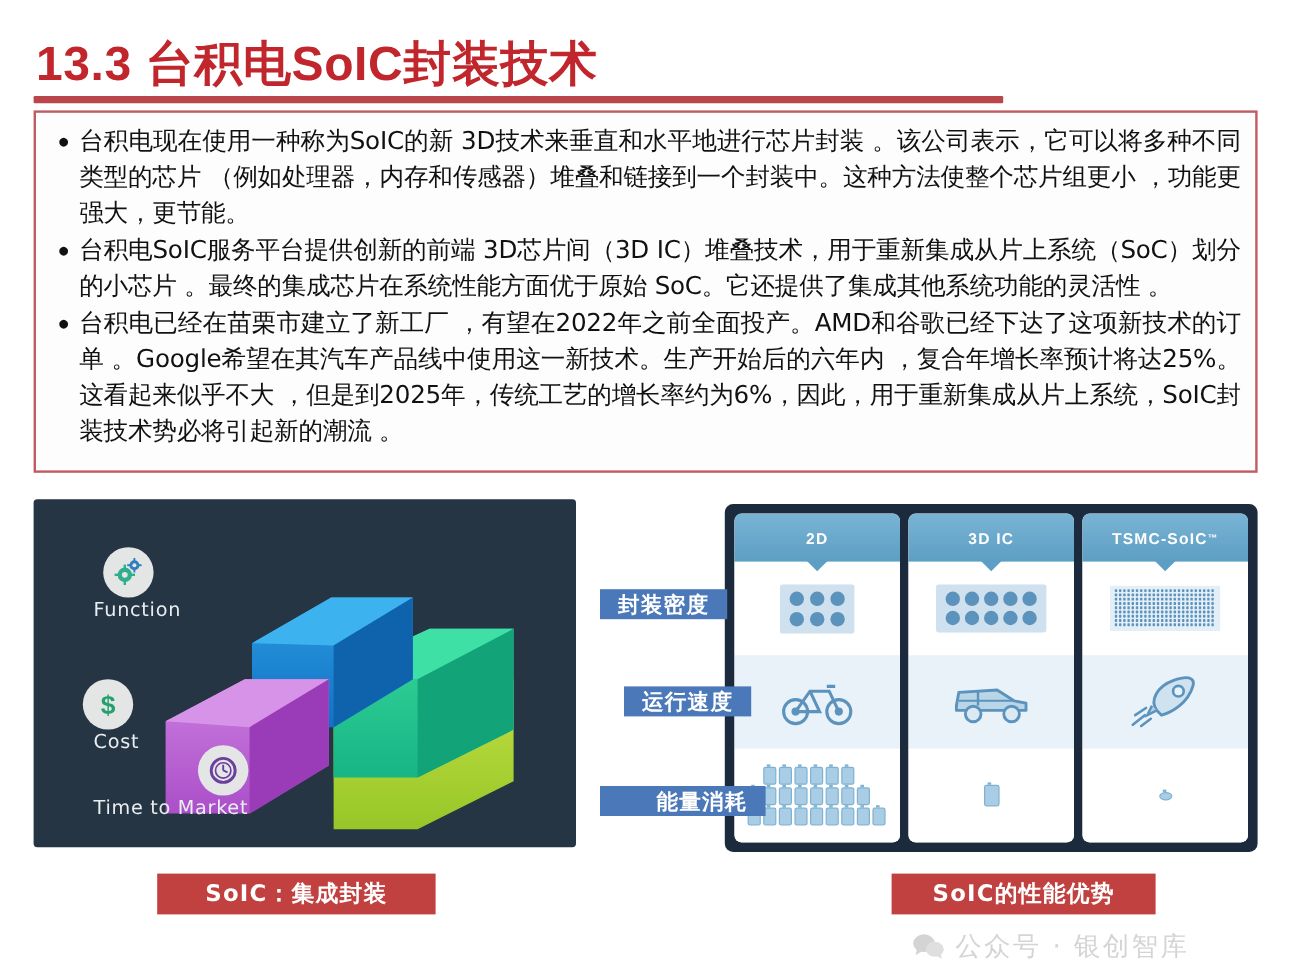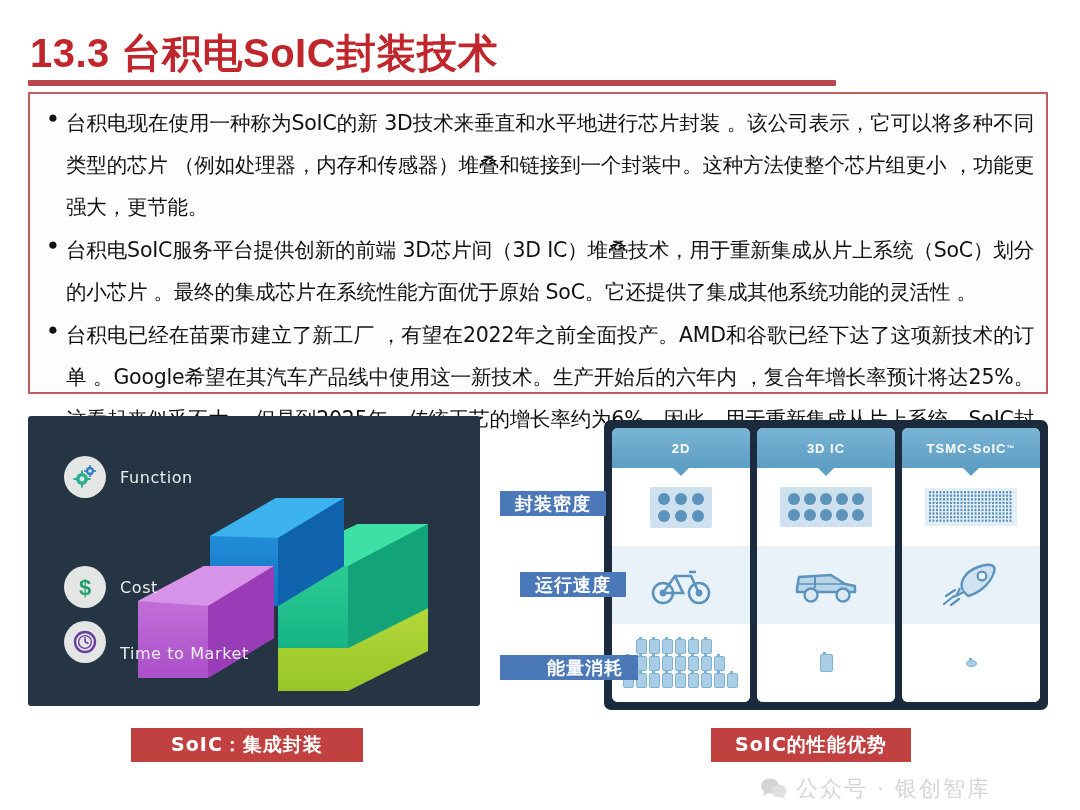--- a/index.html
+++ b/index.html
@@ -26,31 +26,31 @@
     position:absolute;left:28px;top:92px;width:1020px;height:302px;
     border:2px solid #c05c60;background:#fdfdfd;box-sizing:border-box;
     padding:8px 12px 6px 10px;
   }
   .bullet-row{display:flex;align-items:flex-start;margin:0 0 1px 0;}
   .bullet-dot{
     flex:0 0 26px;font-size:17px;line-height:30px;color:#111;
     text-align:center;padding-top:1px;
   }
   .bullet-text{
-    flex:1 1 auto;font-size:20.5px;line-height:42px;color:#111;
+    flex:1 1 auto;font-size:20.5px;line-height:30px;color:#111;
     text-align:justify;text-justify:inter-character;
     font-family:"DejaVu Sans","Liberation Sans",sans-serif;
     letter-spacing:-0.2px;
   }
   
   #fig-left{
     position:absolute;left:28px;top:416px;width:452px;height:290px;
     background:#263543;border-radius:3px;overflow:hidden;
   }
-  .ll-item{position:absolute;display:flex;align-items:center;}
+  .ll-item{position:absolute;display:flex;align-items:center;flex-direction:column;}
   .ll-badge{
     width:42px;height:42px;border-radius:50%;
     background:#e3e6e4;display:flex;align-items:center;justify-content:center;
     flex:0 0 42px;
   }
   .ll-label{
     margin-left:14px;color:#e9eef2;font-size:16px;
     font-family:"DejaVu Sans","Liberation Sans",sans-serif;
     letter-spacing:.6px;white-space:nowrap;
   }
@@ -86,21 +86,21 @@
     letter-spacing:1px;
   }
   
   .caption{
     position:absolute;height:34px;background:#c0413f;color:#ffffff;
     font-size:19px;font-weight:bold;display:flex;align-items:center;
     justify-content:center;font-family:"DejaVu Sans","Liberation Sans",sans-serif;
     letter-spacing:1px;
   }
   #cap-left{left:131px;top:728px;width:232px;}
-  #cap-right{left:711px;top:728px;width:200px;}
+  #cap-right{left:743px;top:728px;width:220px;}
   
   #watermark{
     position:absolute;left:760px;top:774px;display:flex;align-items:center;
     opacity:.42;color:#9a9a9a;font-size:22px;
     font-family:"DejaVu Sans","Liberation Sans",sans-serif;
   }
   #wm-text{margin-left:8px;letter-spacing:2px;}
   
   .dotpad{background:#cfe0ee;padding:6px 8px;border-radius:2px;display:grid;gap:5px;}
   .dot{width:12px;height:12px;border-radius:50%;background:#5b93bd;}

